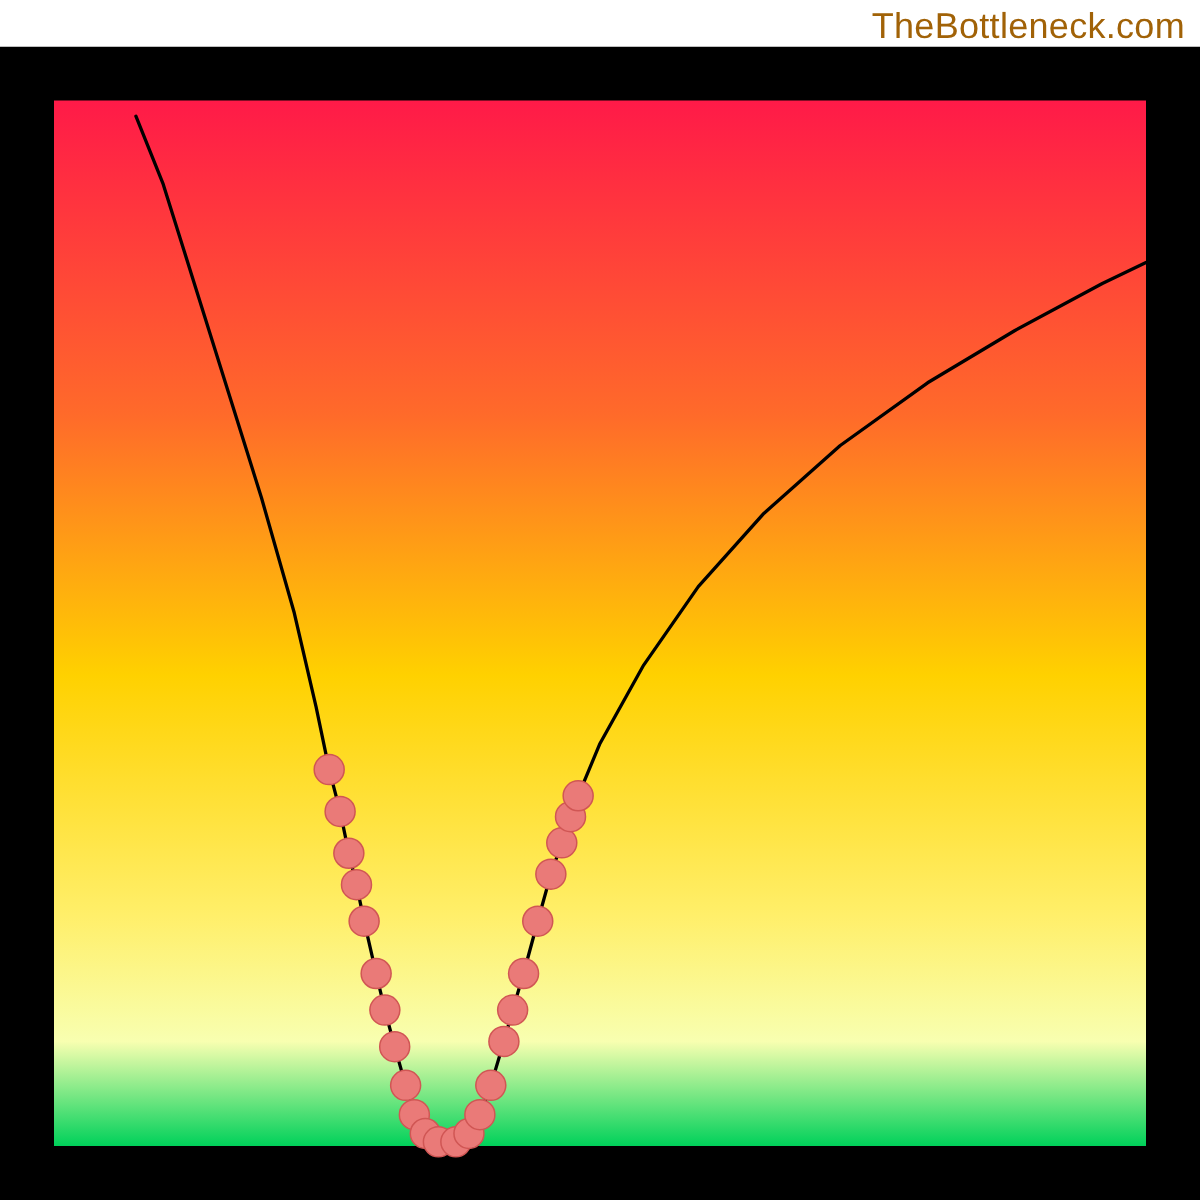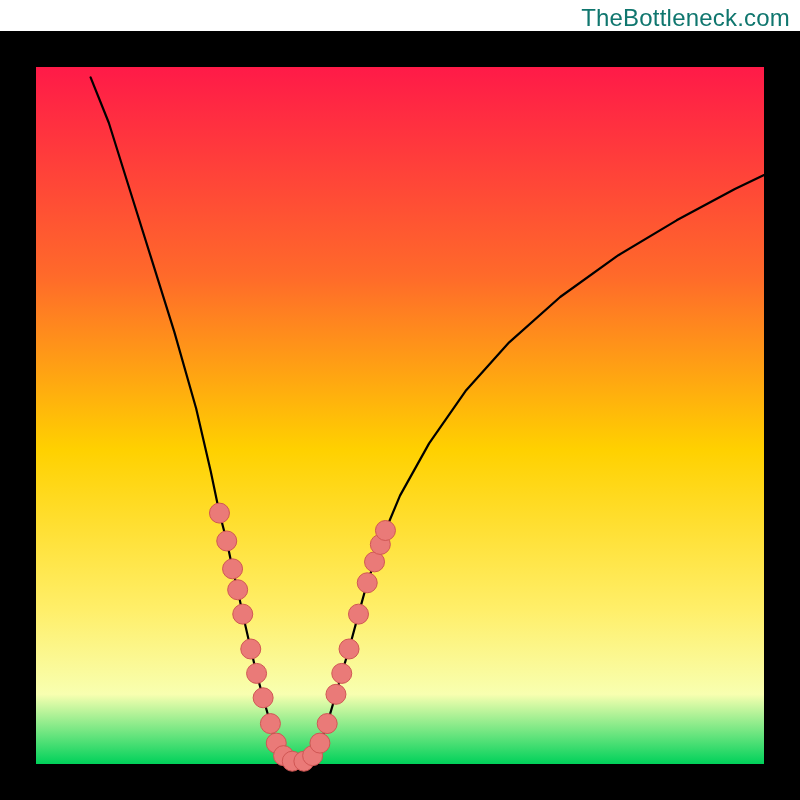--- a/index.html
+++ b/index.html
@@ -15,21 +15,21 @@
     position: relative;
     width: 800px;
     height: 800px;
   }
   .watermark {
     position: absolute;
     top: 4px;
     right: 10px;
     font-size: 24px;
     font-weight: 400;
-    color: #0f766e;
+    color: #a16207;
     letter-spacing: 0.2px;
   }
   .frame {
     position: absolute;
     left: 0;
     top: 31px;
     width: 800px;
     height: 769px;
   }
   svg {

